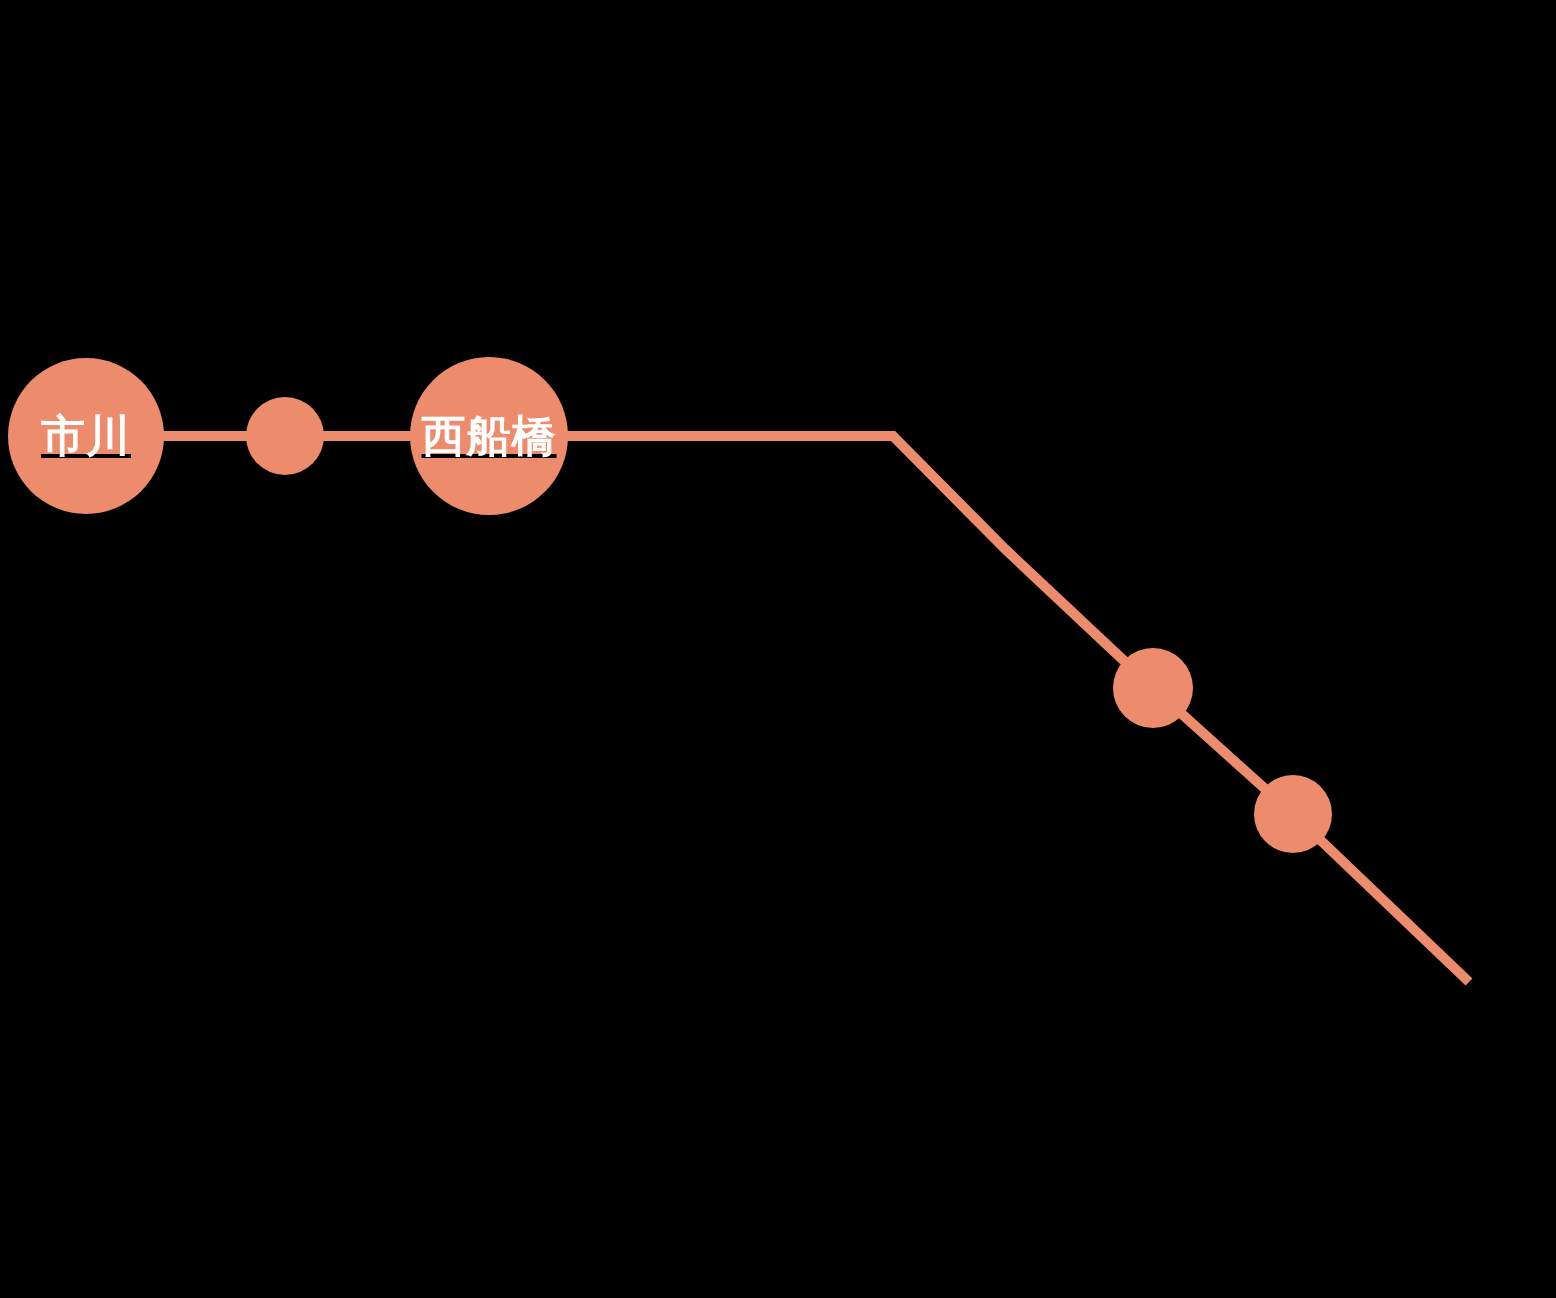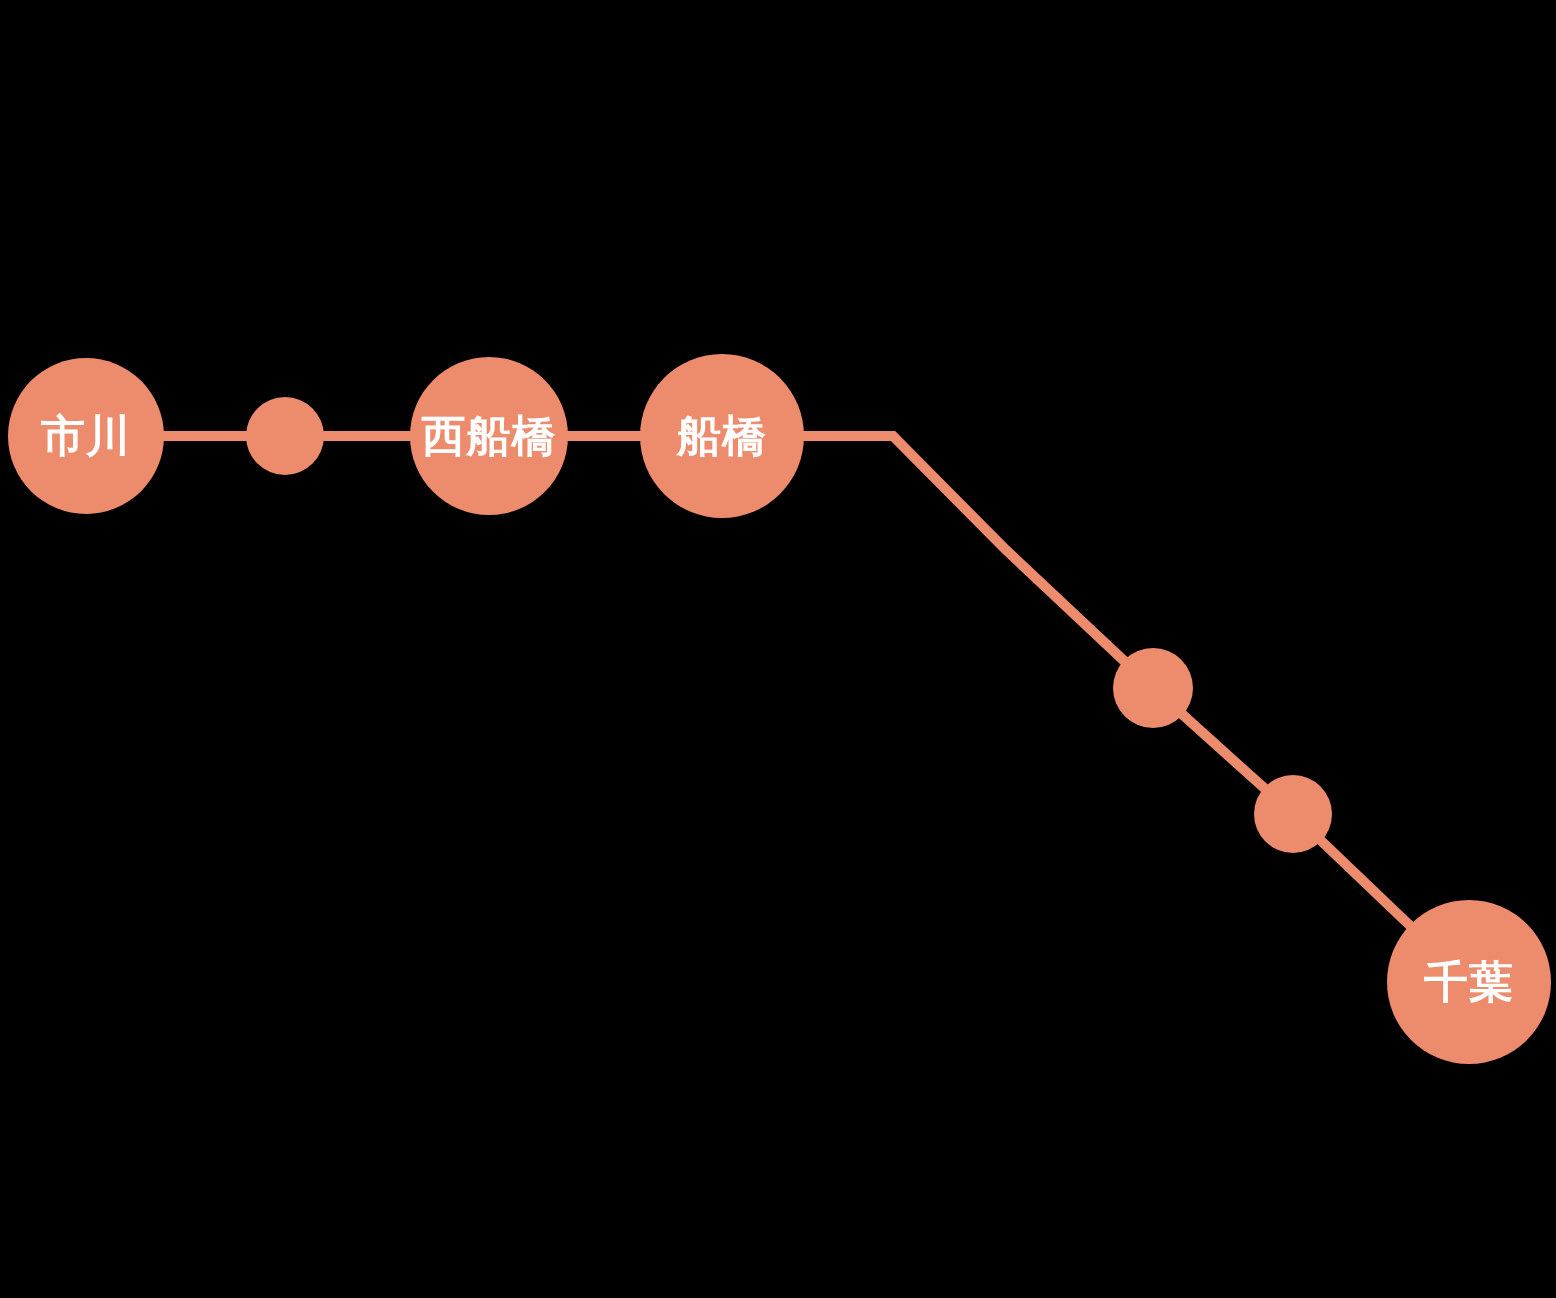--- a/index.html
+++ b/index.html
@@ -22,20 +22,21 @@
     height: 1298px;
     display: block;
   }
   .station {
     position: absolute;
     border-radius: 50%;
     display: flex;
     align-items: center;
     justify-content: center;
     box-sizing: border-box;
+    text-decoration: underline;
   }
   .station-label {
     font-size: 44px;
     font-weight: 700;
     line-height: 1;
     letter-spacing: 1px;
     white-space: nowrap;
     user-select: none;
   }
 </style>
@@ -47,21 +48,15 @@
     <polyline fill="none" stroke-linejoin="miter" stroke-linecap="butt" points="86,436 285,436 489,436 722,436 893,436 1005,549 1153,688 1293,814 1469,982" stroke="#ED8C6C" stroke-width="10"></polyline>
   </svg>
 
 <div class="station major" style="left: 8px; top: 358px; width: 156px; height: 156px; background: rgb(237, 140, 108);">
       <span class="station-label" style="color: rgb(255, 255, 255);">市川</span>
     </div>
     <div class="station minor" style="left: 246px; top: 397px; width: 78px; height: 78px; background: rgb(237, 140, 108);"></div>
     <div class="station major" style="left: 410px; top: 357px; width: 158px; height: 158px; background: rgb(237, 140, 108);">
       <span class="station-label" style="color: rgb(255, 255, 255);">西船橋</span>
     </div>
-    <div class="station major" style="left: 640px; top: 354px; width: 164px; height: 164px; background: rgb(237, 140, 108);">
-      <span class="station-label" style="color: rgb(255, 255, 255);">船橋</span>
-    </div>
     <div class="station minor" style="left: 1113px; top: 648px; width: 80px; height: 80px; background: rgb(237, 140, 108);"></div>
     <div class="station minor" style="left: 1254px; top: 775px; width: 78px; height: 78px; background: rgb(237, 140, 108);"></div>
-    <div class="station major" style="left: 1387px; top: 900px; width: 164px; height: 164px; background: rgb(237, 140, 108);">
-      <span class="station-label" style="color: rgb(255, 255, 255);">千葉</span>
-    </div>
   </div>
 
 </body></html>

